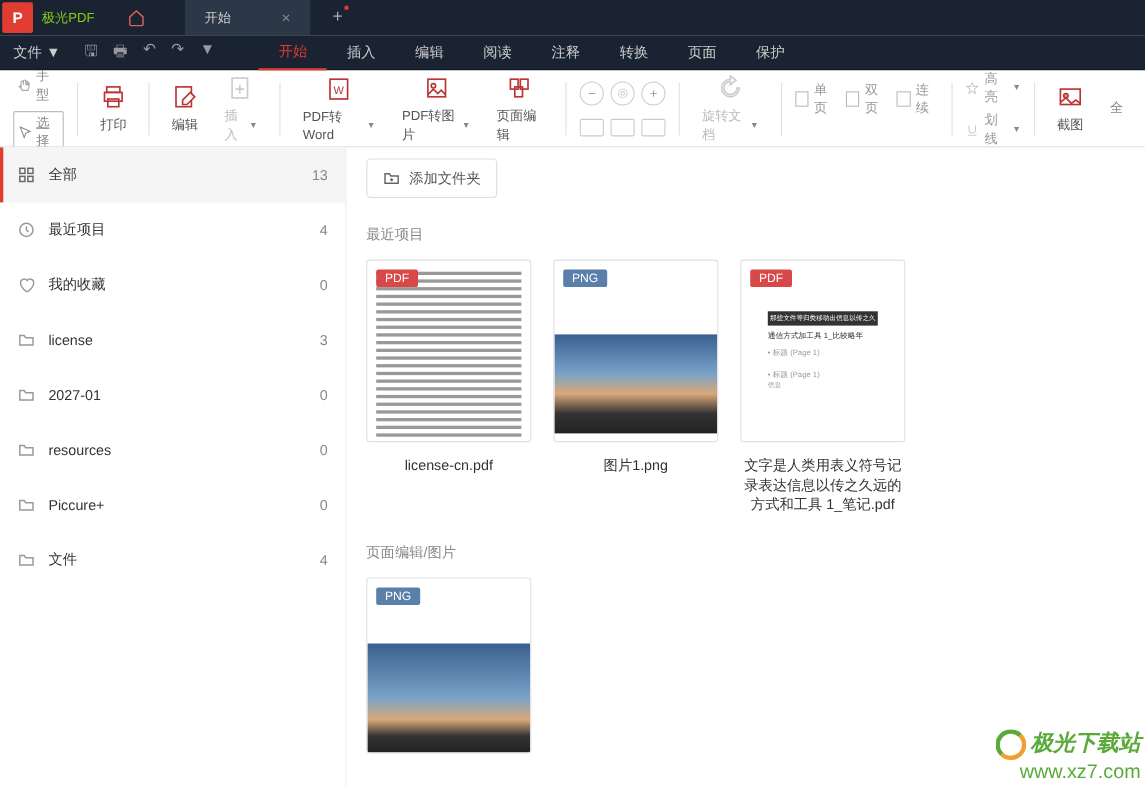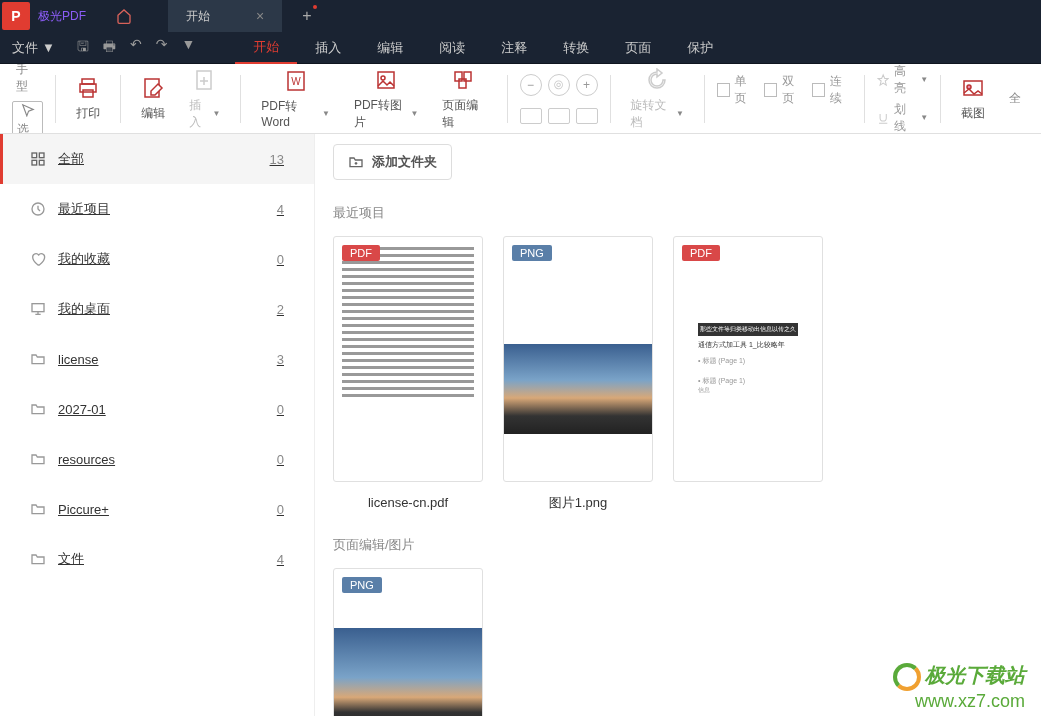--- a/index.html
+++ b/index.html
@@ -1,88 +1,88 @@
 <!DOCTYPE html>
 <html><head>
 <meta charset="utf-8">
 <style>
 * { margin: 0; padding: 0; box-sizing: border-box; font-family: "Microsoft YaHei", sans-serif; }
 body { width: 1041px; height: 716px; overflow: hidden; background: #fff; position: relative; }
 
 
 .titlebar { height: 32px; background: #1a2332; display: flex; align-items: center; color: #ccc; font-size: 12px; }
 .titlebar .logo { width: 28px; height: 28px; background: #e03c31; margin: 2px; display: flex; align-items: center; justify-content: center; color: #fff; font-weight: bold; font-size: 14px; border-radius: 2px; }
-.titlebar .app-name { margin-left: 6px; color: #8b5cf6; }
+.titlebar .app-name { margin-left: 6px; color: #84cc16; }
 .titlebar .tab { padding: 0 18px; height: 32px; display: flex; align-items: center; gap: 8px; position: relative; }
 .titlebar .tab-home { margin-left: 12px; color: #d8625a; }
 .titlebar .tab-start { background: #2c3848; color: #ccc; margin-left: 18px;}
 .titlebar .close-x { color: #888; margin-left: 38px; font-size: 14px; }
 .titlebar .new-tab { margin-left: 20px; color: #aaa; font-size: 16px; position: relative; }
 .titlebar .new-tab::after { content: ""; position: absolute; width: 4px; height: 4px; background: #e03c31; border-radius: 50%; top: -2px; right: -5px; }
 
 
 .menubar { height: 32px; background: #1a2332; display: flex; align-items: center; color: #ccc; font-size: 13px; border-bottom: 1px solid #0f1620; }
 .menubar .file-btn { padding: 0 12px; display: flex; align-items: center; gap: 4px; }
 .menubar .qat { display: flex; gap: 14px; padding: 0 10px; color: #999; font-size: 14px; }
 .menubar .menu-items { display: flex; margin-left: 30px; }
 .menubar .menu-item { padding: 0 18px; height: 32px; display: flex; align-items: center; cursor: pointer; }
 .menubar .menu-item.active { color: #e03c31; border-bottom: 2px solid #e03c31; }
 
 
 .ribbon { height: 70px; background: #fff; border-bottom: 1px solid #e0e0e0; display: flex; align-items: center; padding: 0 12px; gap: 8px; font-size: 12px; color: #555; overflow: hidden; }
 .ribbon .group { display: flex; flex-direction: column; align-items: center; justify-content: center; padding: 4px 8px; }
 .ribbon .divider { width: 1px; height: 48px; background: #e0e0e0; margin: 0 4px; }
-.ribbon .tool-small { display: flex; align-items: center; gap: 4px; color: #888; font-size: 12px; padding: 2px 4px; flex-direction: column; }
+.ribbon .tool-small { display: flex; align-items: center; gap: 4px; color: #888; font-size: 12px; padding: 2px 4px; }
 .ribbon .tool-small.sel { border: 1px solid #bbb; border-radius: 2px; padding: 1px 4px; text-decoration: underline; }
 .ribbon .big-icon { font-size: 22px; color: #b33; margin-bottom: 4px; height: 26px; display: flex; align-items: center; }
 .ribbon .big-icon.gray { color: #888; }
 .ribbon .label-row { display: flex; align-items: center; gap: 2px; }
 .ribbon .dd { font-size: 8px; color: #888; }
 .ribbon .circle-group { display: flex; gap: 6px; }
 .ribbon .circle { width: 22px; height: 22px; border: 1px solid #ccc; border-radius: 50%; display: flex; align-items: center; justify-content: center; color: #999; font-size: 12px; }
 .ribbon .rect-group { display: flex; gap: 6px; margin-top: 6px; }
 .ribbon .rect { width: 22px; height: 16px; border: 1px solid #ccc; border-radius: 2px; }
 .ribbon .double-row { display: flex; flex-direction: column; gap: 4px; }
 .ribbon .hrow { display: flex; align-items: center; gap: 5px; color: #999; font-size: 12px; }
 .ribbon .hrow .sq { width: 14px; height: 14px; border: 1px solid #bbb; display: inline-block; }
 
 
 .main { display: flex; height: 582px; }
 
 
 .sidebar { width: 315px; border-right: 1px solid #eee; background: #fff; }
-.sidebar .item { height: 50px; display: flex; align-items: center; padding: 0 30px; font-size: 13px; color: #333; cursor: pointer; position: relative; text-decoration: underline; }
+.sidebar .item { height: 50px; display: flex; align-items: center; padding: 0 16px; font-size: 13px; color: #333; cursor: pointer; position: relative; }
 .sidebar .item .icon { width: 18px; margin-right: 10px; color: #888; display: inline-flex; }
 .sidebar .item .count { margin-left: auto; color: #888; font-size: 13px; }
 .sidebar .item.active { background: #f5f5f5; }
 .sidebar .item.active::before { content: ""; position: absolute; left: 0; top: 0; bottom: 0; width: 3px; background: #e03c31; }
 
 
 .content { flex: 1; padding: 10px 0 0 18px; overflow: hidden; }
-.add-folder-btn { border: 1px solid #ddd; border-radius: 4px; padding: 8px 14px; font-size: 13px; color: #555; display: inline-flex; align-items: center; gap: 8px; cursor: pointer; font-weight: bold; }
+.add-folder-btn { border: 1px solid #ddd; border-radius: 4px; padding: 8px 14px; font-size: 13px; color: #555; display: inline-flex; align-items: center; gap: 8px; cursor: pointer; }
 .section-title { font-size: 13px; color: #888; margin: 24px 0 14px 0; }
 .thumbs { display: flex; gap: 20px; }
 .thumb { width: 150px; display: flex; flex-direction: column; align-items: center; }
-.thumb .box { width: 150px; height: 246px; border: 1px solid #e0e0e0; border-radius: 3px; position: relative; display: flex; flex-direction: column; align-items: center; justify-content: center; background: #fff; overflow: hidden; }
+.thumb .box { width: 150px; height: 166px; border: 1px solid #e0e0e0; border-radius: 3px; position: relative; display: flex; flex-direction: column; align-items: center; justify-content: center; background: #fff; overflow: hidden; }
 .thumb .badge { position: absolute; top: 8px; left: 8px; padding: 2px 8px; font-size: 11px; color: #fff; border-radius: 2px; }
 .thumb .badge.pdf { background: #d94848; }
 .thumb .badge.png { background: #5a7fa8; }
 .thumb .caption { font-size: 13px; color: #333; margin-top: 12px; text-align: center; line-height: 1.4; max-width: 150px; }
 .folder-plus { width: 80px; height: 64px; border: 2px solid #d8625a; border-radius: 4px; position: relative; }
 .folder-plus::before { content: ""; position: absolute; top: -10px; left: 0; width: 30px; height: 10px; border: 2px solid #d8625a; border-bottom: none; border-radius: 3px 3px 0 0; }
 .folder-plus::after { content: "+"; position: absolute; top: 50%; left: 50%; transform: translate(-50%, -50%); font-size: 30px; color: #d8625a; }
 .doc-lines { padding: 10px 8px; font-size: 4px; color: #888; line-height: 1.6; width: 100%; height: 100%; overflow: hidden; }
 .doc-lines p { margin-bottom: 4px; background: linear-gradient(#999, #999); background-size: 100% 1px; height: 3px; }
 .sky-img { width: 100%; height: 90px; background: linear-gradient(to bottom, #3a5f8f 0%, #7aa3c8 40%, #d8a878 60%, #333 80%, #222 100%); margin-top: 60px; }
 .sky-img2 { width: 100%; flex: 1; background: linear-gradient(to bottom, #3a5f8f 0%, #7aa3c8 50%, #d8a878 70%, #333 85%, #222 100%); }
 .doc-title-area { padding: 8px; font-size: 7px; color: #333; }
 .doc-title-area .t1 { background: #333; color: #fff; padding: 2px; font-size: 6px; margin-bottom: 4px; }
 
 
-.watermark { position: absolute; bottom: 4px; right: 16px; text-align: right; }
+.watermark { position: absolute; bottom: 4px; right: 4px; text-align: right; }
 .watermark .line1 { font-size: 20px; font-weight: bold; color: #5aaa3a; font-style: italic; }
 .watermark .swoosh { display: inline-block; width: 28px; height: 28px; border: 4px solid #5aaa3a; border-right-color: #f0a030; border-bottom-color: #f0a030; border-radius: 50%; vertical-align: middle; margin-right: 4px; }
 .watermark .line2 { font-size: 18px; color: #5aaa3a; }
 
 svg { display: block; }
 </style>
 </head>
 <body>
 
 <div class="titlebar">
@@ -338,30 +338,20 @@
       <span class="count">4</span>
     </div>
     <div class="item">
       <span class="icon">
           <svg width="16" height="16" viewBox="0 0 24 24" fill="none" stroke="#999" stroke-width="2">
             <path d="M12 21s-8-6-8-12a5 5 0 019-3 5 5 0 019 3c0 6-8 12-8 12z"></path>
           </svg>
         </span>
       <span>我的收藏</span>
       <span class="count">0</span>
-    </div>
-    <div class="item">
-      <span class="icon">
-          <svg width="16" height="16" viewBox="0 0 24 24" fill="none" stroke="#999" stroke-width="2">
-            <rect x="3" y="4" width="18" height="12"></rect>
-            <path d="M8 20h8M12 16v4"></path>
-          </svg>
-        </span>
-      <span>我的桌面</span>
-      <span class="count">2</span>
     </div>
     <div class="item">
       <span class="icon">
           <svg width="16" height="16" viewBox="0 0 24 24" fill="none" stroke="#999" stroke-width="2">
             <path d="M3 6h6l2 3h10v10H3V6z"></path>
           </svg>
         </span>
       <span>license</span>
       <span class="count">3</span>
     </div>
@@ -455,20 +445,21 @@
         <div class="box">
           <div class="badge pdf">PDF</div>
           <div class="doc-title-area">
             <div class="t1">那些文件等归类移动出信息以传之久</div>
             <div>通信方式加工具 1_比较略年</div>
             <div style="margin-top:6px;color:#999">• 标题 (Page 1)</div>
             <div style="margin-top:10px;color:#999">• 标题 (Page 1)</div>
             <div style="color:#999;font-size:6px">信息</div>
           </div>
         </div>
+        <div class="caption">文字是人类用表义符号记录表达信息以传之久远的方式和工具 1_笔记.pdf</div>
       </div>
     </div>
 
     <div class="section-title">页面编辑/图片</div>
     <div class="thumbs">
       <div class="thumb">
         <div class="box" style="height:160px">
           <div class="badge png">PNG</div>
           <div style="flex:0.6"></div>
           <div class="sky-img2"></div>

